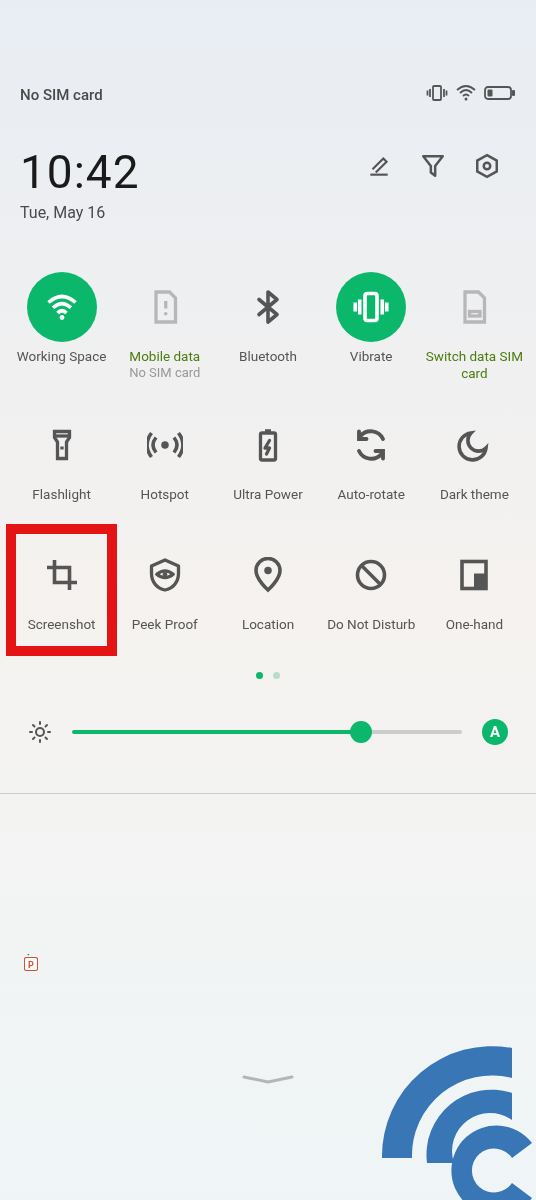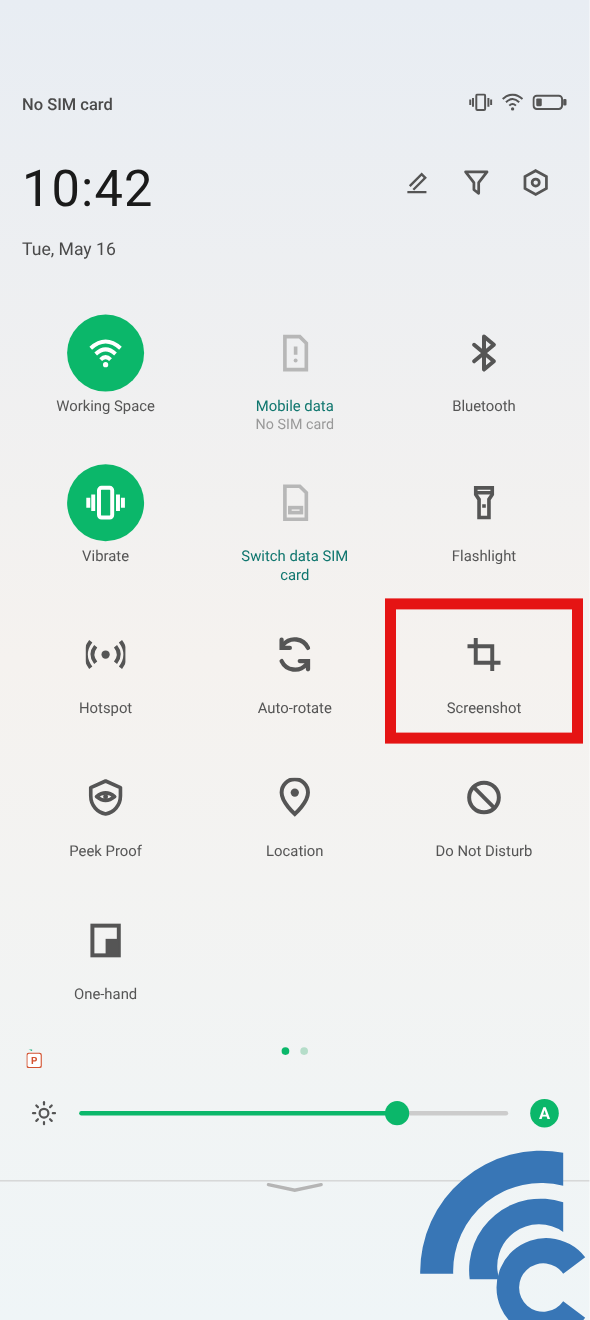--- a/index.html
+++ b/index.html
@@ -20,26 +20,26 @@
   .sim-status { font-size: 15px; color: #4a4a4a; font-weight: 500; }
   .status-icons { display: flex; gap: 8px; align-items: center; }
   .time-row {
     display: flex;
     justify-content: space-between;
     align-items: flex-start;
     padding: 40px 36px 0 20px;
   }
   .time-block { }
   .time { font-size: 46px; font-weight: 400; color: #1a1a1a; letter-spacing: 1px; }
-  .date { font-size: 16px; color: #4a4a4a; margin-top: 18px; }
+  .date { font-size: 16px; color: #4a4a4a; margin-top: 4px; }
   .top-actions { display: flex; gap: 28px; align-items: center; padding-top: 8px; }
   .top-icon { width: 26px; height: 26px; display:flex; align-items:center; justify-content:center; }
   .tiles {
     display: grid;
-    grid-template-columns: repeat(3, 1fr);
+    grid-template-columns: repeat(5, 1fr);
     gap: 0;
     padding: 42px 10px 0 10px;
   }
   .tile {
     display: flex;
     flex-direction: column;
     align-items: center;
     padding: 8px 0 20px 0;
     min-height: 130px;
     position: relative;
@@ -61,21 +61,21 @@
     margin-top: 6px;
     line-height: 1.25;
     max-width: 120px;
   }
   .tile-sub {
     font-size: 13px;
     color: #999;
     text-align: center;
     line-height: 1.2;
   }
-  .tile-disabled .tile-label { color: #0f766e; }
+  .tile-disabled .tile-label { color: #4d7c0f; }
   .highlight-box {
     position: absolute;
     border: 10px solid #e51414;
     top: -8px;
     bottom: 6px;
     left: -4px;
     right: -4px;
     pointer-events: none;
   }
   .pager { display: flex; justify-content: center; gap: 10px; padding: 10px 0 30px 0; }
@@ -283,33 +283,51 @@
           <circle cx="12" cy="12" r="2.5" fill="#555" stroke="none"></circle>
           <path d="M6 7 Q2 12 6 17"></path>
           <path d="M18 7 Q22 12 18 17"></path>
           <path d="M3 4 Q-3 12 3 20"></path>
           <path d="M21 4 Q27 12 21 20"></path>
         </svg>
     </div>
     <div class="tile-label">Hotspot</div>
   </div>
 
+  <div class="tile">
+    <div class="tile-icon">
+      <svg viewBox="0 0 24 24" fill="none" stroke="#555" stroke-width="2.2">
+          <rect x="7" y="4" width="10" height="18" rx="1"></rect>
+          <rect x="10" y="1.5" width="4" height="2.5" fill="#555" stroke="none"></rect>
+          <path d="M13 9 L10 14 H13 L11 18" stroke-linejoin="round" stroke-linecap="round"></path>
+        </svg>
+    </div>
+    <div class="tile-label">Ultra Power</div>
+  </div>
 
   <div class="tile">
     <div class="tile-icon">
       <svg viewBox="0 0 24 24" fill="none" stroke="#555" stroke-width="2.6" stroke-linecap="round">
           <path d="M20 8 A9 9 0 0 0 5 6"></path>
           <path d="M4 16 A9 9 0 0 0 19 18"></path>
           <polyline points="4,3 4,8 9,8" fill="none"></polyline>
           <polyline points="20,21 20,16 15,16" fill="none"></polyline>
         </svg>
     </div>
     <div class="tile-label">Auto-rotate</div>
   </div>
 
+  <div class="tile">
+    <div class="tile-icon">
+      <svg viewBox="0 0 24 24" fill="none" stroke="#555" stroke-width="2.4">
+          <path d="M20 14 A9 9 0 1 1 10 4 A7 7 0 0 0 20 14 Z"></path>
+        </svg>
+    </div>
+    <div class="tile-label">Dark theme</div>
+  </div>
 
   <div class="tile">
     <div class="highlight-box"></div>
     <div class="tile-icon">
       <svg viewBox="0 0 24 24" fill="none" stroke="#555" stroke-width="2.4">
           <path d="M7 2 V17 H22"></path>
           <path d="M2 7 H17 V22"></path>
         </svg>
     </div>
     <div class="tile-label">Screenshot</div>

